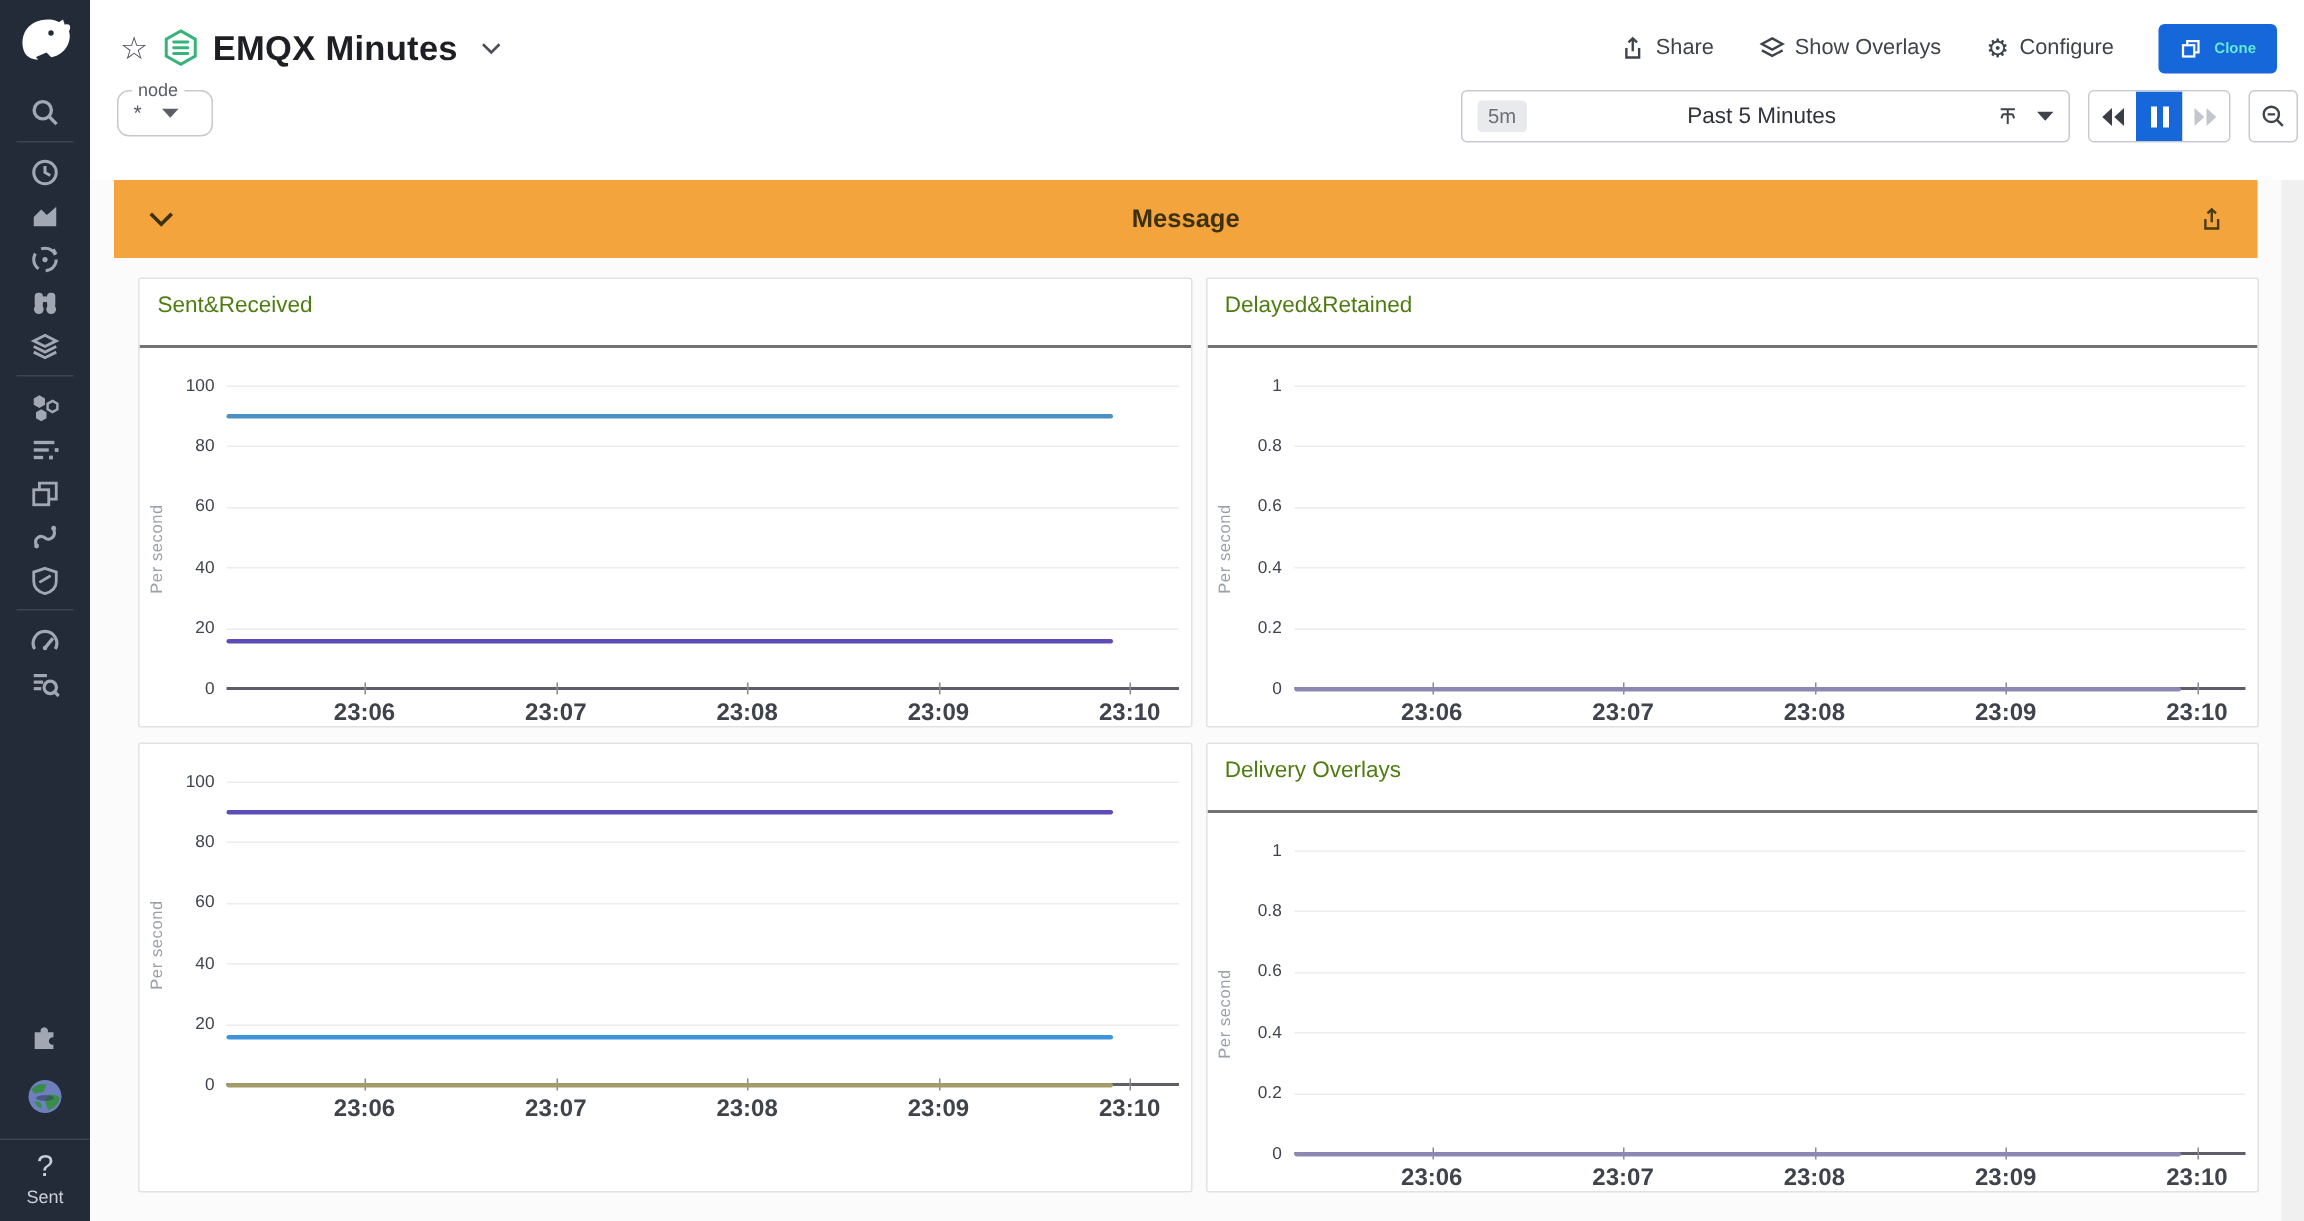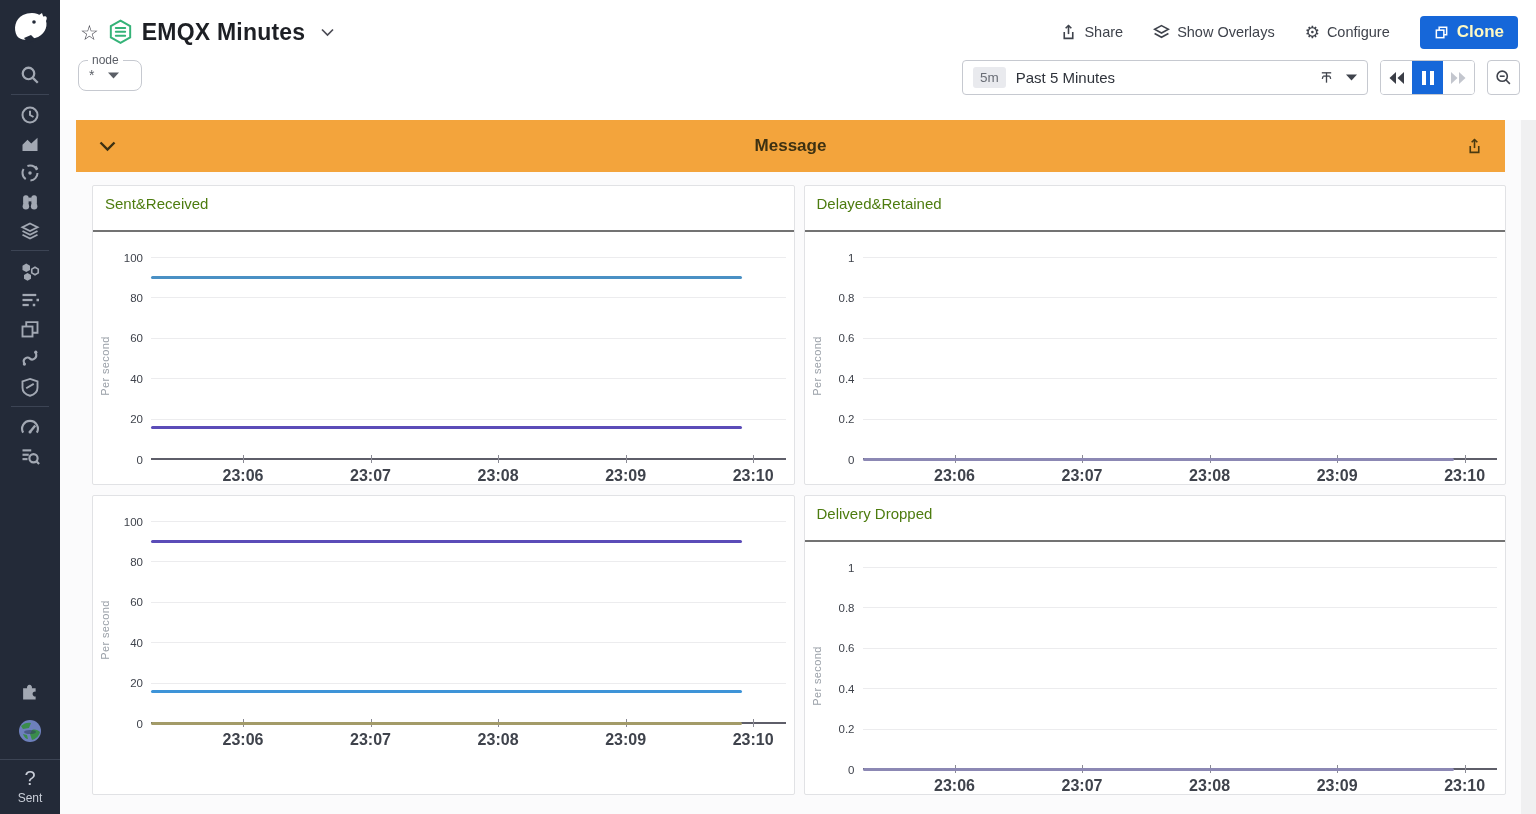--- a/index.html
+++ b/index.html
@@ -26,25 +26,25 @@
   .content { flex:1; display:flex; flex-direction:column; }
   header { background:#fff; height:120px; flex-shrink:0; position:relative; }
   .header-top { display:flex; align-items:center; padding:12px 18px 0 20px; height:52px; }
   .title-left { display:flex; align-items:center; gap:9px; }
   .star { font-size:21px; color:#4c4c55; cursor:pointer; line-height:1; }
   .page-title { font-size:23px; font-weight:600; color:#1d1f24; letter-spacing:.2px; }
   .title-caret { margin-left:6px; cursor:pointer; display:flex; }
   .header-actions { margin-left:auto; display:flex; align-items:center; gap:30px; }
   .hact { display:flex; align-items:center; gap:7px; color:#3f434c; font-size:14.5px; cursor:pointer;text-align:center; }
   .hact .gear-char { font-size:17px; line-height:1; color:#3f434c; }
-  .btn-clone { background:#1667d9; color:#fef9c3; border:none; border-radius:4px; height:33px;
-    padding:0 14px; font-size:17px; font-weight:600; display:flex; align-items:center; gap:8px;
+  .btn-clone { background:#1667d9; color:#5eead4; border:none; border-radius:4px; height:33px;
+    padding:0 14px; font-size:10px; font-weight:600; display:flex; align-items:center; gap:8px;
     cursor:pointer; font-family:inherit; }
 
-  .header-sub { display:flex; align-items:flex-start; padding:8px 16px 0 18px; }
+  .header-sub { display:flex; align-items:flex-start; padding:8px 4px 0 18px;text-align:center; }
   .tv-fieldset { border:1px solid #c6c9d0; border-radius:8px; padding:6px 8px 7px 10px; position:relative;
     min-width:64px; display:flex; align-items:center; gap:14px; cursor:pointer; background:#fff; }
   .tv-fieldset .legend { position:absolute; top:-8px; left:9px; background:#fff; padding:0 4px;
     font-size:12px; color:#5a5e66; }
   .tv-value { font-size:14px; color:#5a5e66; }
   .time-zone { margin-left:auto; display:flex; align-items:center; gap:12px; }
   .time-bar { width:406px; height:35px; border:1px solid #c6c9d0; border-radius:4px; background:#fff;
     display:flex; align-items:center; padding:0 10px; gap:10px; cursor:pointer; }
   .time-badge { background:#e9eaee; color:#6a6e76; font-size:13.5px; border-radius:3px; padding:3px 7px; }
   .time-label { font-size:15px; color:#2f333b; flex:1; }
@@ -449,21 +449,21 @@
                 <div class="xtick" style="left: 14.5%;">23:06</div>
                 <div class="xtick" style="left: 34.6%;">23:07</div>
                 <div class="xtick" style="left: 54.7%;">23:08</div>
                 <div class="xtick" style="left: 74.8%;">23:09</div>
                 <div class="xtick" style="left: 94.9%;">23:10</div>
               </div>
           </div>
         </div>
 
         <div class="panel">
-          <div class="panel-title">Delivery Dropped</div>
+          <div class="panel-title">Delivery Overlays</div>
           <div class="chart">
             <div class="ylabel">Per second</div>
             <div class="plot">
                 <div class="gridline axis" style="bottom: 0%;"></div>
                 <div class="ytick" style="bottom: 0%;">0</div>
                 <div class="gridline" style="bottom: 19.0476%;"></div>
                 <div class="ytick" style="bottom: 19.0476%;">0.2</div>
                 <div class="gridline" style="bottom: 38.0952%;"></div>
                 <div class="ytick" style="bottom: 38.0952%;">0.4</div>
                 <div class="gridline" style="bottom: 57.1429%;"></div>

